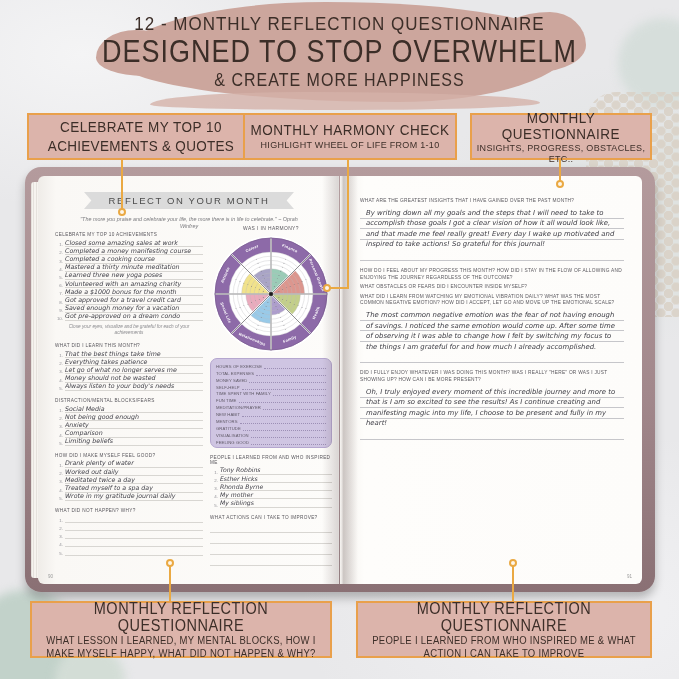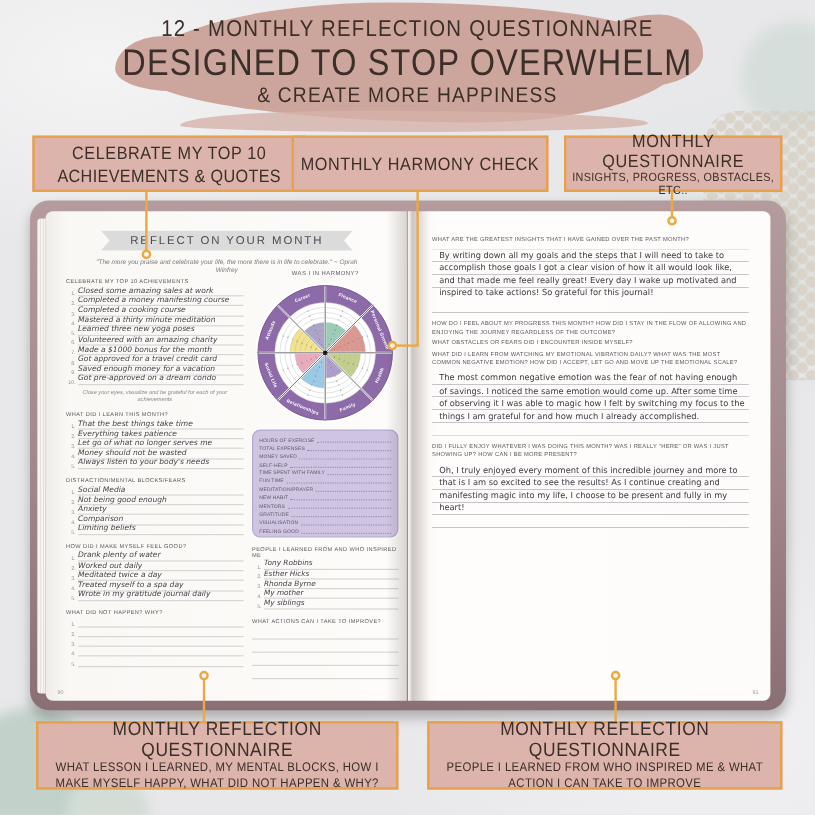--- a/index.html
+++ b/index.html
@@ -100,21 +100,21 @@
   .tr-row .lbl{font-size:4.2px;color:#5f5966;letter-spacing:.1px;white-space:nowrap;}
   .tr-row .dotline{flex:1;border-bottom:1px dotted #9c8fb5;margin-left:2px;}
   .people .li .txt{font-size:6.1px;}
   .blank-line{height:10px;border-bottom:1px solid #d8d6d2;}
   .pagenum{position:absolute;bottom:5px;font-size:4.5px;color:#9a9a9a;}
   .pagenum.pl{left:10px;} .pagenum.pr{right:10px;}
 
   
   .rp-inner{position:absolute;left:20px;top:22px;width:264px;}
   .qa .q{font-size:4.8px;color:#5a585e;letter-spacing:.25px;line-height:6.6px;margin-bottom:3px;}
-  .qa .answer{font-family:"DejaVu Sans",sans-serif;font-size:6.9px;color:#3a3a42;
+  .qa .answer{font-family:"DejaVu Sans",sans-serif;font-style:italic;font-size:6.9px;color:#3a3a42;
     line-height:10.6px;padding:0 2px 11px 6px;
     background:repeating-linear-gradient(to bottom,rgba(0,0,0,0) 0 9.8px,#c6c6ca 9.8px 10.6px);
     margin-bottom:7px;}
 </style>
 </head>
 <body>
 
 <div class="bg-marble"></div>
 <div class="bead b1"></div>
 <div class="bead b2"></div>
@@ -129,20 +129,21 @@
   <div class="h-line2">DESIGNED TO STOP OVERWHELM</div>
   <div class="h-line3">&amp; CREATE MORE HAPPINESS</div>
 </div>
 
 <div class="callout co-t1">
   <div class="c1">CELEBRATE MY TOP 10</div>
   <div class="c2">ACHIEVEMENTS &amp; QUOTES</div>
 </div>
 <div class="callout co-t2">
   <div class="c1">MONTHLY HARMONY CHECK</div>
+  <div class="c2">HIGHLIGHT WHEEL OF LIFE FROM 1-10</div>
 </div>
 <div class="callout co-t3">
   <div class="c1">MONTHLY QUESTIONNAIRE</div>
   <div class="c2">INSIGHTS, PROGRESS, OBSTACLES, ETC..</div>
 </div>
 
 <div class="callout co-b1">
   <div class="c1">MONTHLY REFLECTION QUESTIONNAIRE</div>
   <div class="c2">WHAT LESSON I LEARNED, MY MENTAL BLOCKS, HOW I MAKE MYSELF HAPPY, WHAT DID NOT HAPPEN &amp; WHY?</div>
 </div>
@@ -530,21 +531,21 @@
       <div class="qa">
         <div class="q">HOW DO I FEEL ABOUT MY PROGRESS THIS MONTH? HOW DID I STAY IN THE FLOW OF ALLOWING AND ENJOYING THE JOURNEY REGARDLESS OF THE OUTCOME?</div>
       </div>
 
       <div class="qa">
         <div class="q">WHAT OBSTACLES OR FEARS DID I ENCOUNTER INSIDE MYSELF?</div>
       </div>
 
       <div class="qa">
         <div class="q">WHAT DID I LEARN FROM WATCHING MY EMOTIONAL VIBRATION DAILY? WHAT WAS THE MOST COMMON NEGATIVE EMOTION? HOW DID I ACCEPT, LET GO AND MOVE UP THE EMOTIONAL SCALE?</div>
-        <div class="answer">The most common negative emotion was the fear of not having enough of savings. I noticed the same emotion would come up. After some time of observing it I was able to magic how I felt by switching my focus to the things I am grateful for and how much I already accomplished.</div>
+        <div class="answer">The most common negative emotion was the fear of not having enough of savings. I noticed the same emotion would come up. After some time of observing it I was able to change how I felt by switching my focus to the things I am grateful for and how much I already accomplished.</div>
       </div>
 
       <div class="qa">
         <div class="q">DID I FULLY ENJOY WHATEVER I WAS DOING THIS MONTH? WAS I REALLY "HERE" OR WAS I JUST SHOWING UP? HOW CAN I BE MORE PRESENT?</div>
         <div class="answer">Oh, I truly enjoyed every moment of this incredible journey and more to that is I am so excited to see the results! As I continue creating and manifesting magic into my life, I choose to be present and fully in my heart!</div>
       </div>
     </div>
 
   <div class="pagenum pr">91</div>
 </div>

